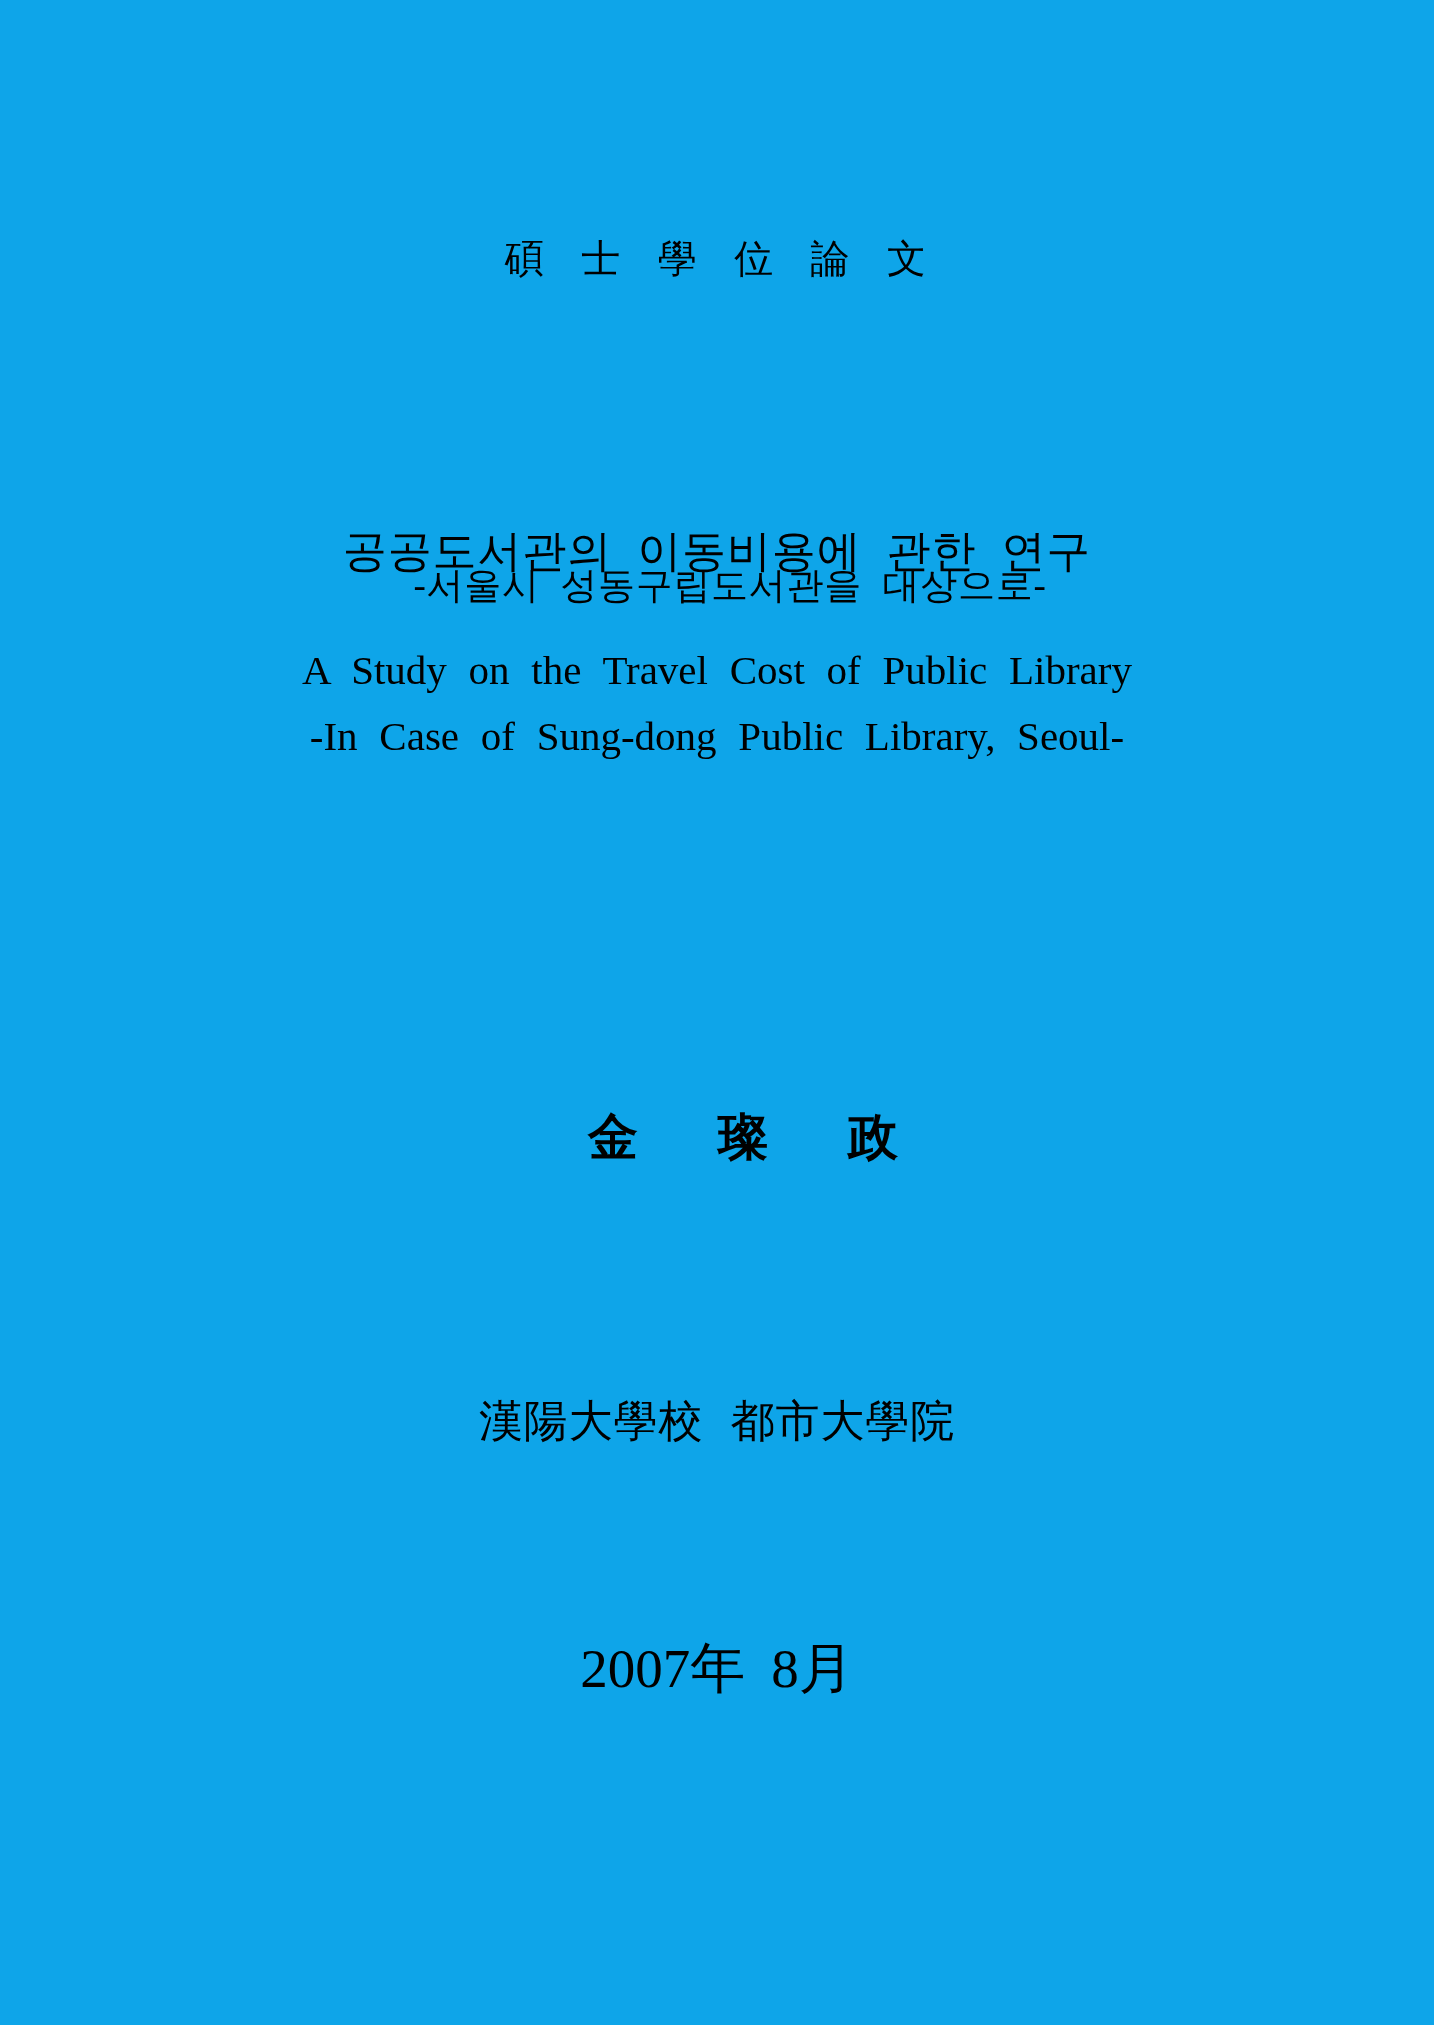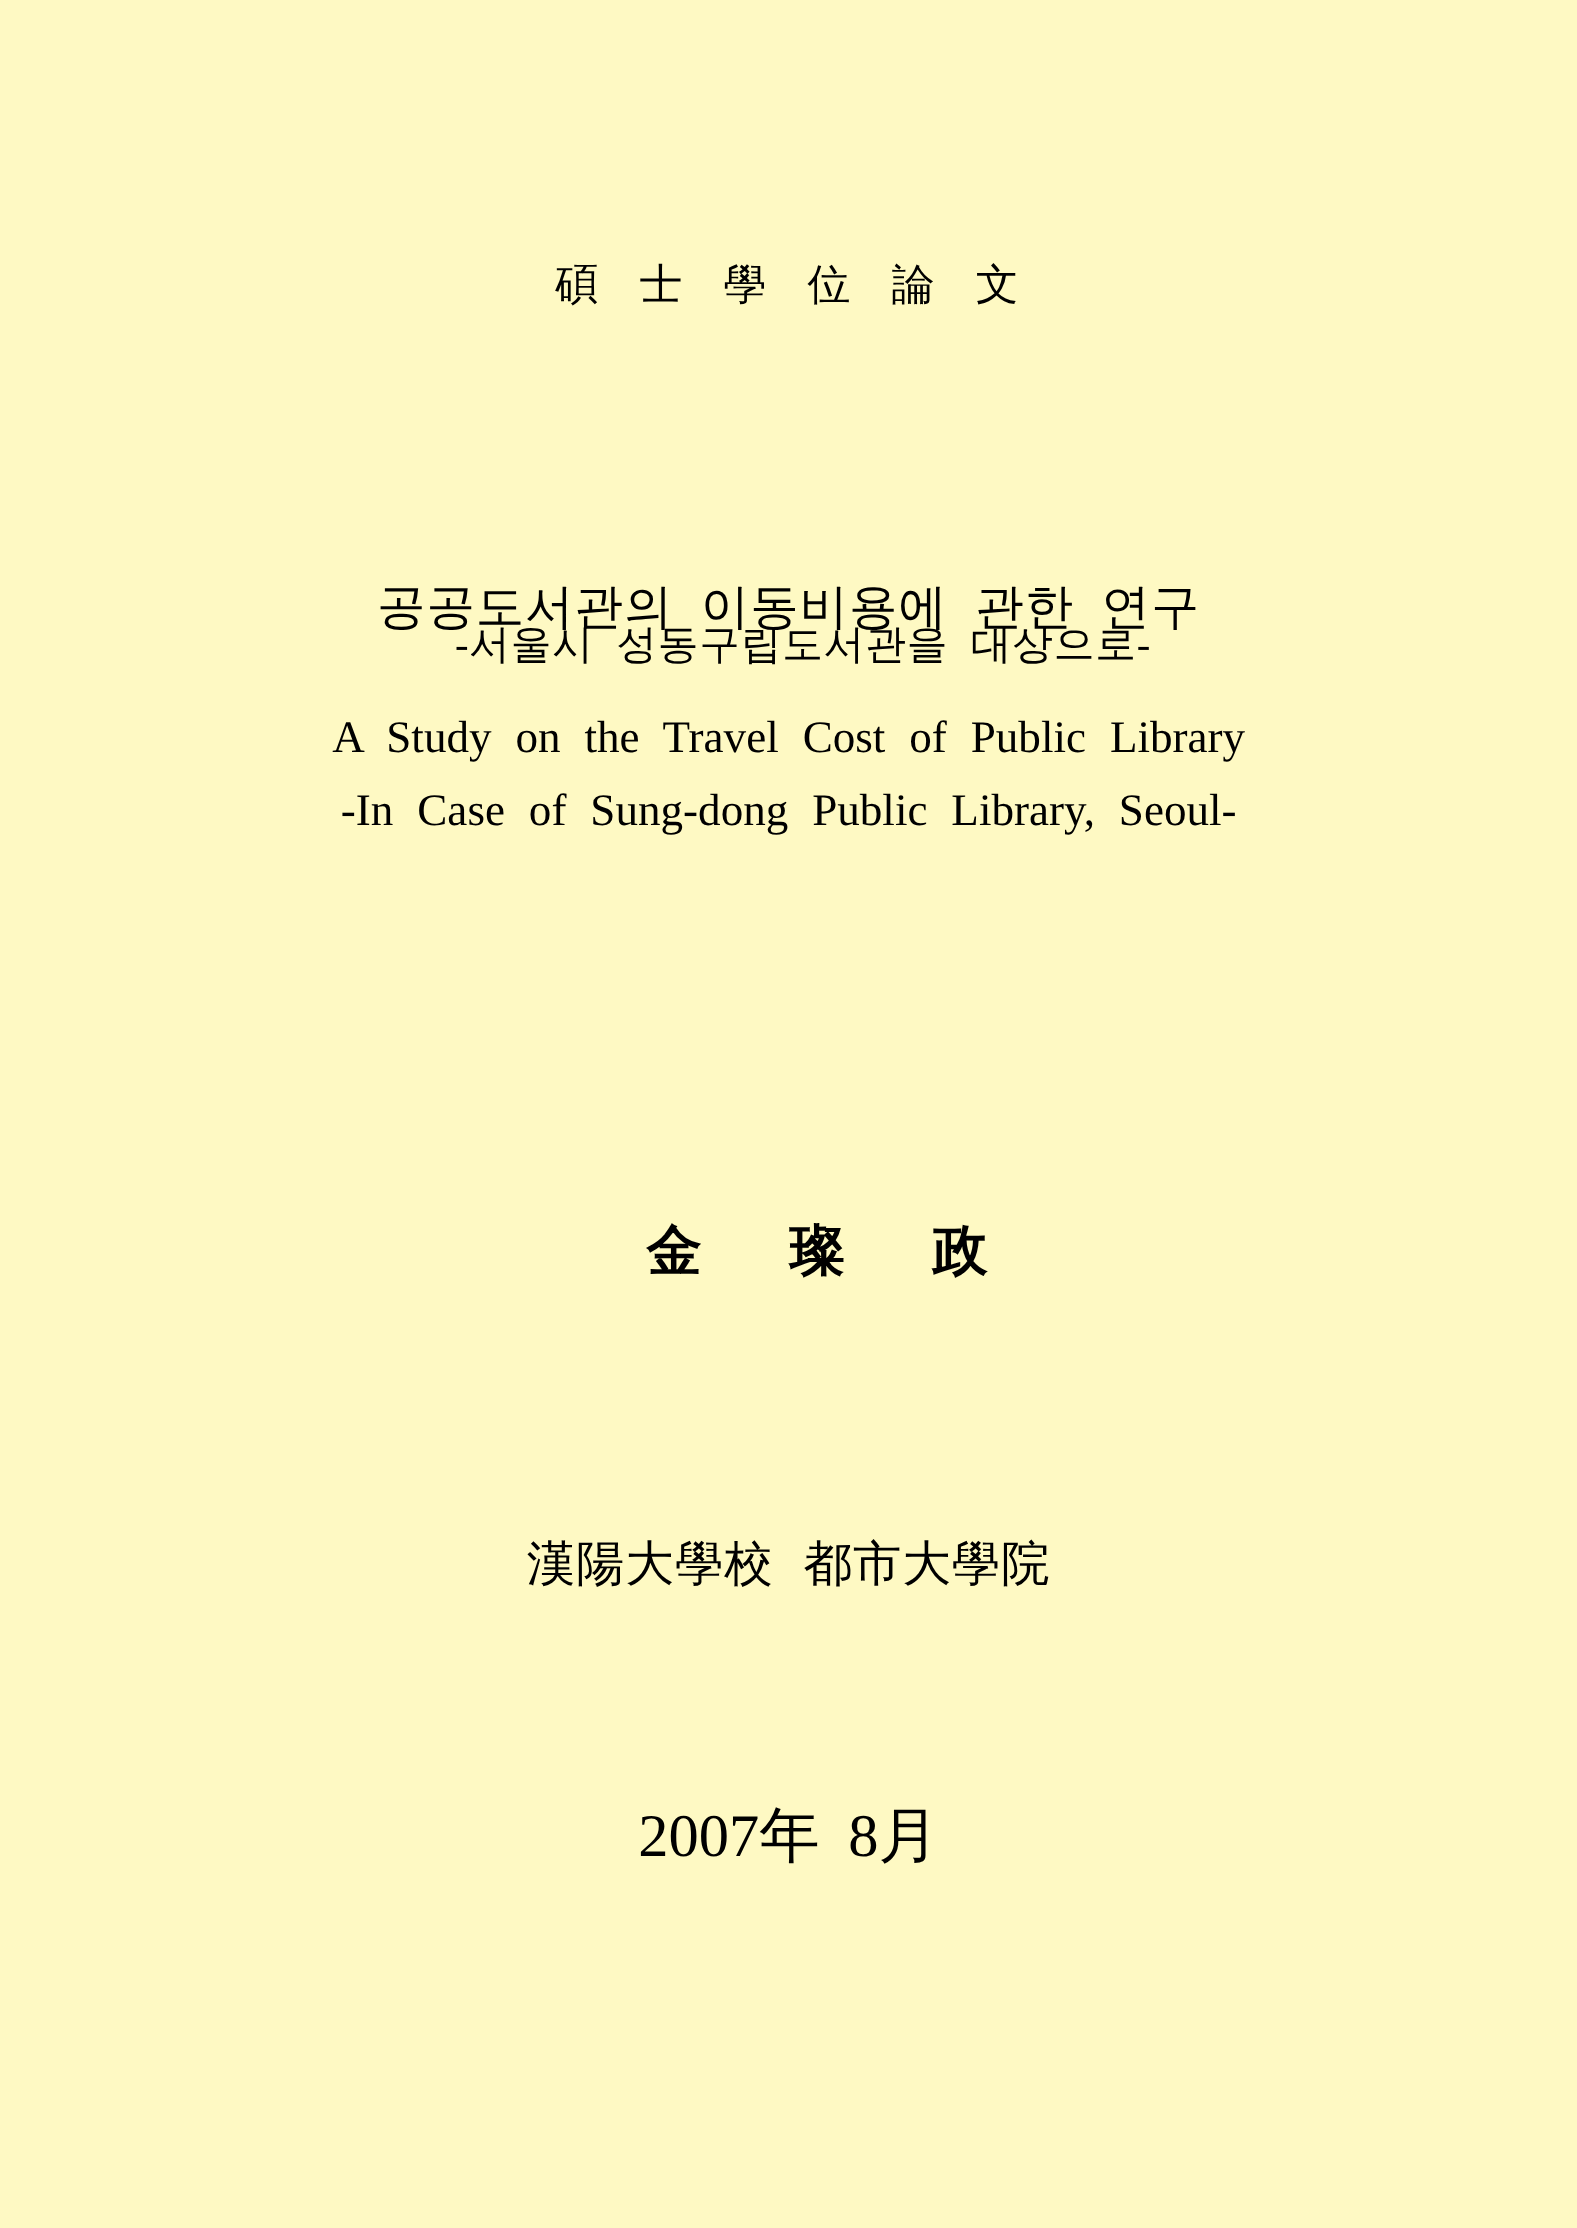--- a/index.html
+++ b/index.html
@@ -4,21 +4,21 @@
 <style>
   html, body {
     margin: 0;
     padding: 0;
     background: #ffffff;
   }
   .page {
     position: relative;
     width: 1434px;
     height: 2025px;
-    background: #fef9c3;
+    background: #0ea5e9;
     color: #000000;
     font-family: "Liberation Serif", "DejaVu Serif", serif;
     overflow: hidden;
   }
   .line {
     position: absolute;
     left: 0;
     width: 100%;
     text-align: center;
     white-space: nowrap;

